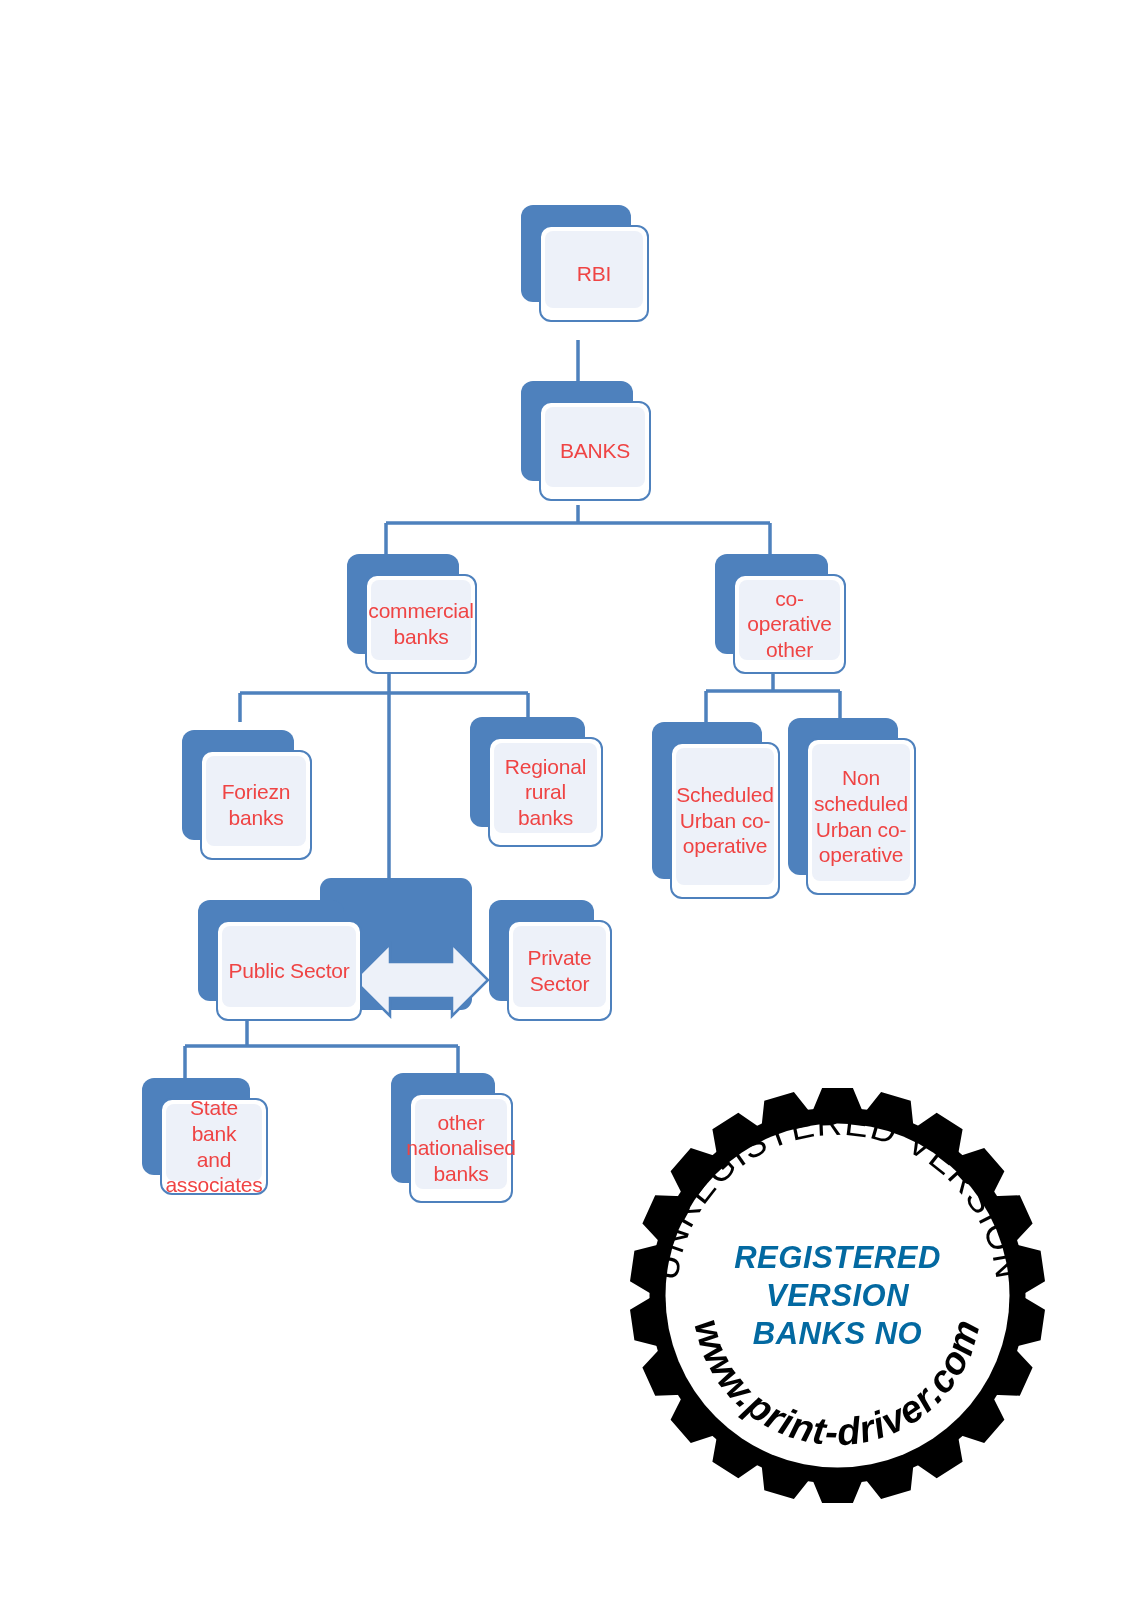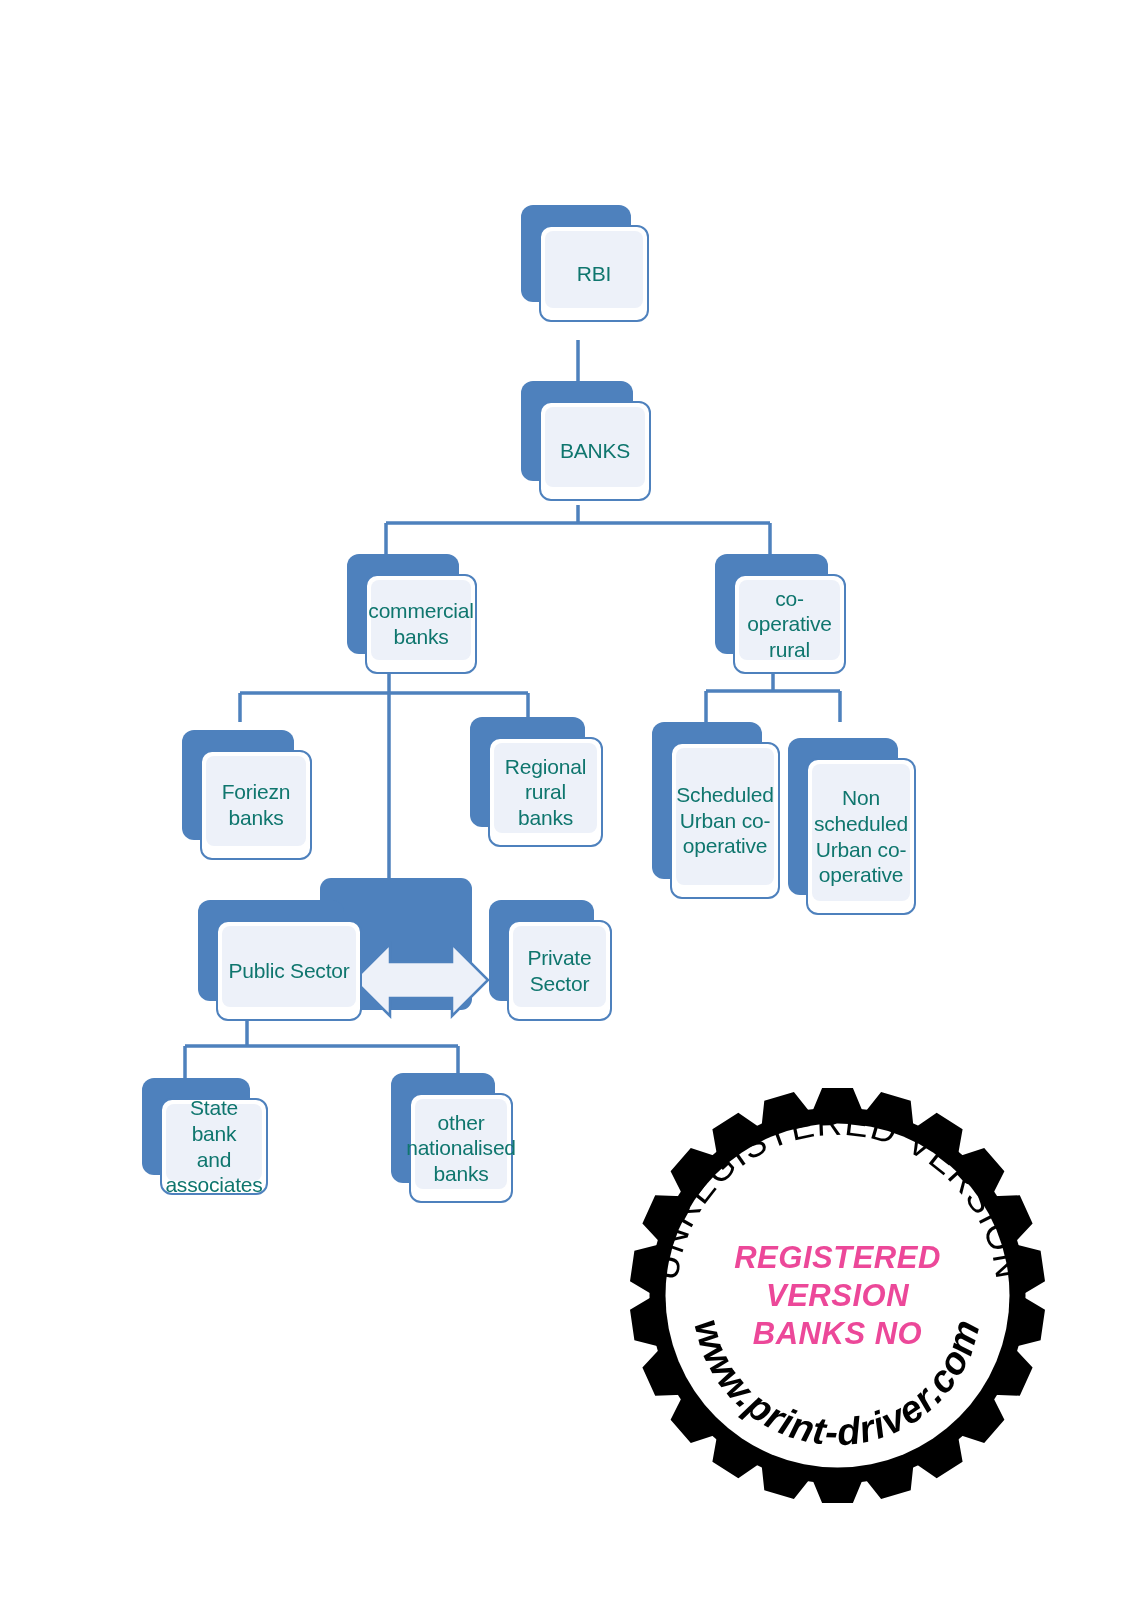--- a/index.html
+++ b/index.html
@@ -75,21 +75,21 @@
   .node .label {
     position: absolute;
     left: 18px;
     top: 20px;
     width: 100%;
     height: 100%;
     display: flex;
     align-items: center;
     justify-content: center;
     text-align: center;
-    color: #0f766e;
+    color: #ef4444;
     font-family: "Liberation Sans", sans-serif;
     font-size: 21px;
     line-height: 1.22;
     letter-spacing: -0.2px;
     padding: 0 8px;
     box-sizing: border-box;
     z-index: 2;
     white-space: pre-line;
   }
 
@@ -114,21 +114,21 @@
     flex-direction: column;
     align-items: center;
     justify-content: center;
     gap: 2px;
   }
   #watermark .wm-line {
     font-family: "Liberation Sans", sans-serif;
     font-weight: bold;
     font-style: italic;
     font-size: 31px;
-    color: #ec4899;
+    color: #0369a1;
     letter-spacing: 0.5px;
     white-space: nowrap;
   }
 </style>
 </head>
 <body>
 
 <div id="canvas">
 
   <svg id="connectors" viewBox="0 0 1131 1600" xmlns="http://www.w3.org/2000/svg">
@@ -183,21 +183,21 @@
     <div class="plate"></div>
     <div class="card"></div>
     <div class="label">commercial
 banks</div>
   </div>
 
   <div class="node" style="left:715px; top:554px; width:113px; height:100px;">
     <div class="plate"></div>
     <div class="card"></div>
     <div class="label">co-operative
-rural</div>
+other</div>
   </div>
 
   <div class="node" style="left:182px; top:722px; width:112px; height:110px;margin-top:8px;">
     <div class="plate"></div>
     <div class="card"></div>
     <div class="label">Foriezn banks</div>
   </div>
 
   <div class="node" style="left:470px; top:717px; width:115px; height:110px;">
     <div class="plate"></div>
@@ -207,21 +207,21 @@
   </div>
 
   <div class="node" style="left:652px; top:722px; width:110px; height:157px;">
     <div class="plate"></div>
     <div class="card"></div>
     <div class="label">Scheduled
 Urban co-
 operative</div>
   </div>
 
-  <div class="node" style="left:788px; top:738px; width:110px; height:157px;">
+  <div class="node" style="left:788px; top:718px; width:110px; height:157px;">
     <div class="plate"></div>
     <div class="card"></div>
     <div class="label">Non
 scheduled
 Urban co-
 operative</div>
   </div>
 
   <div class="node" style="left:198px; top:900px; width:112px; height:101px;padding-left:34px;">
     <div class="plate"></div>

